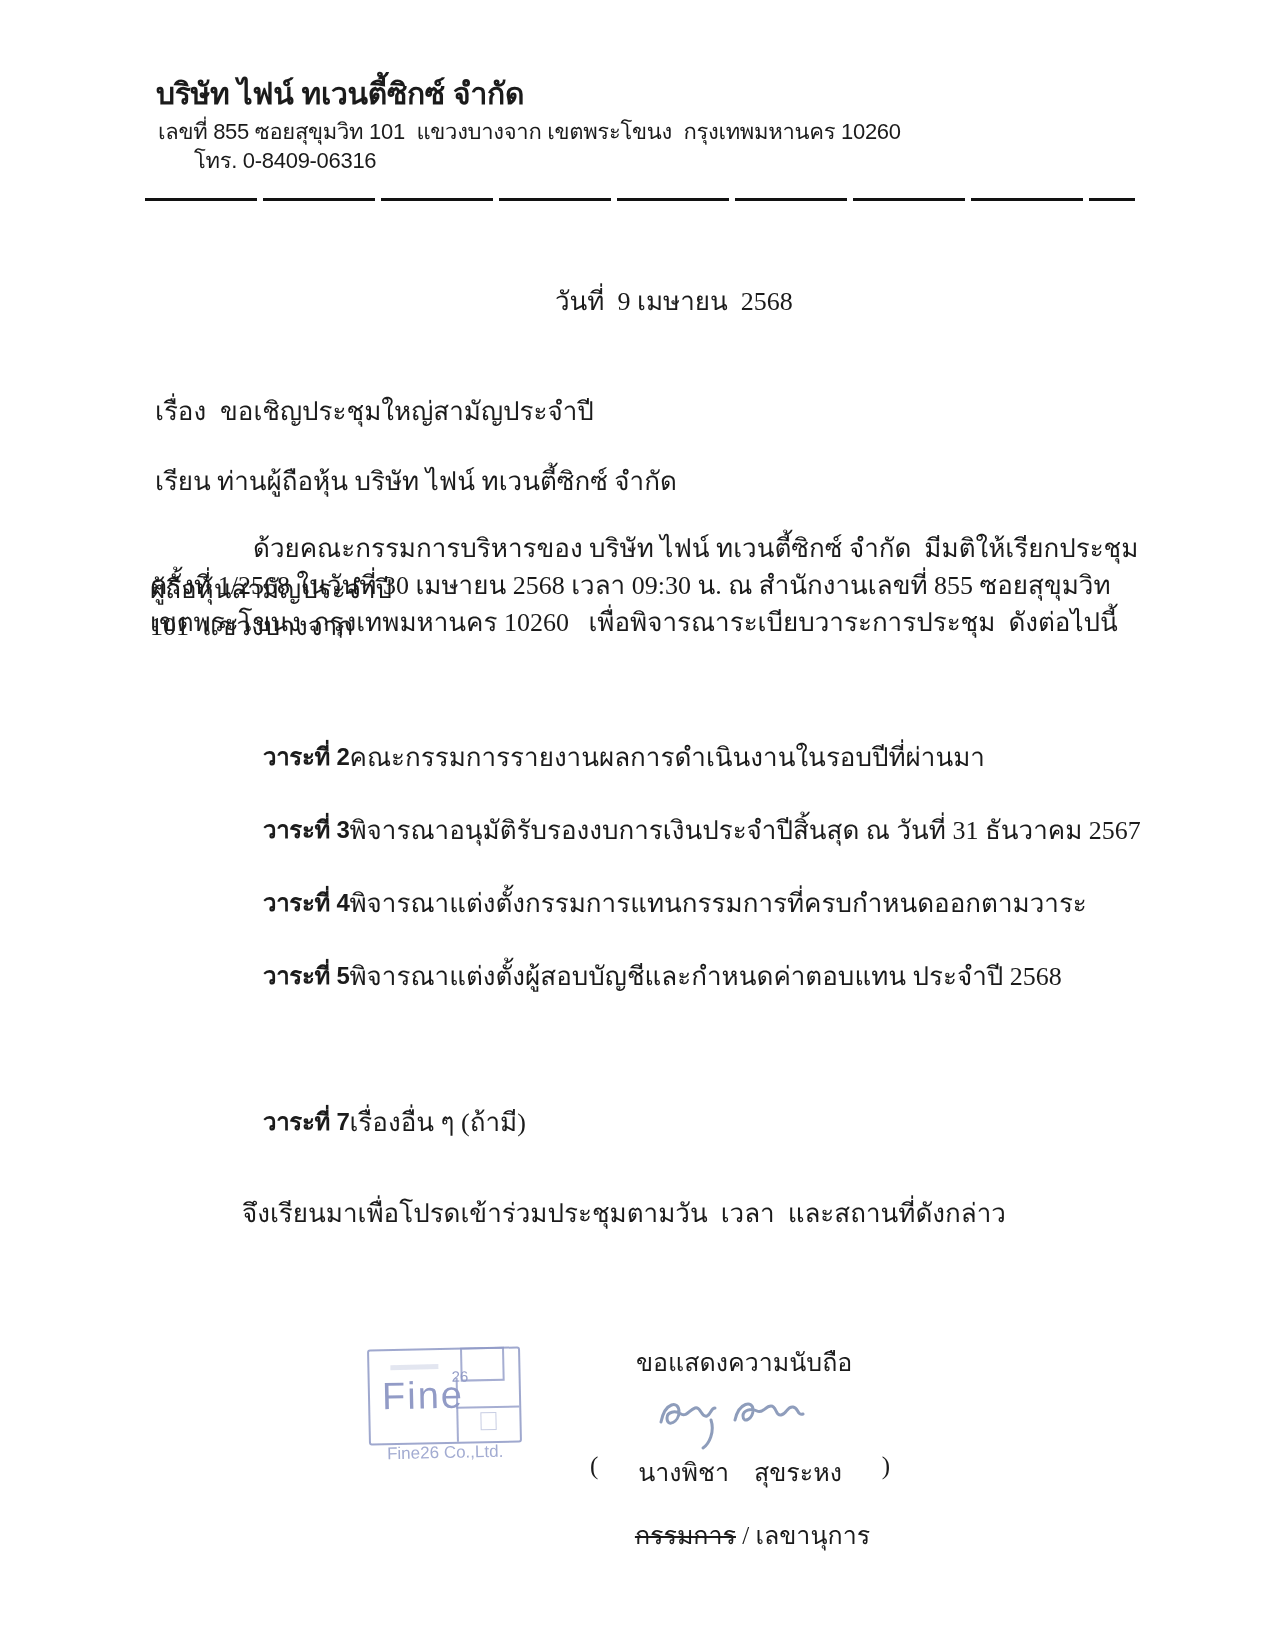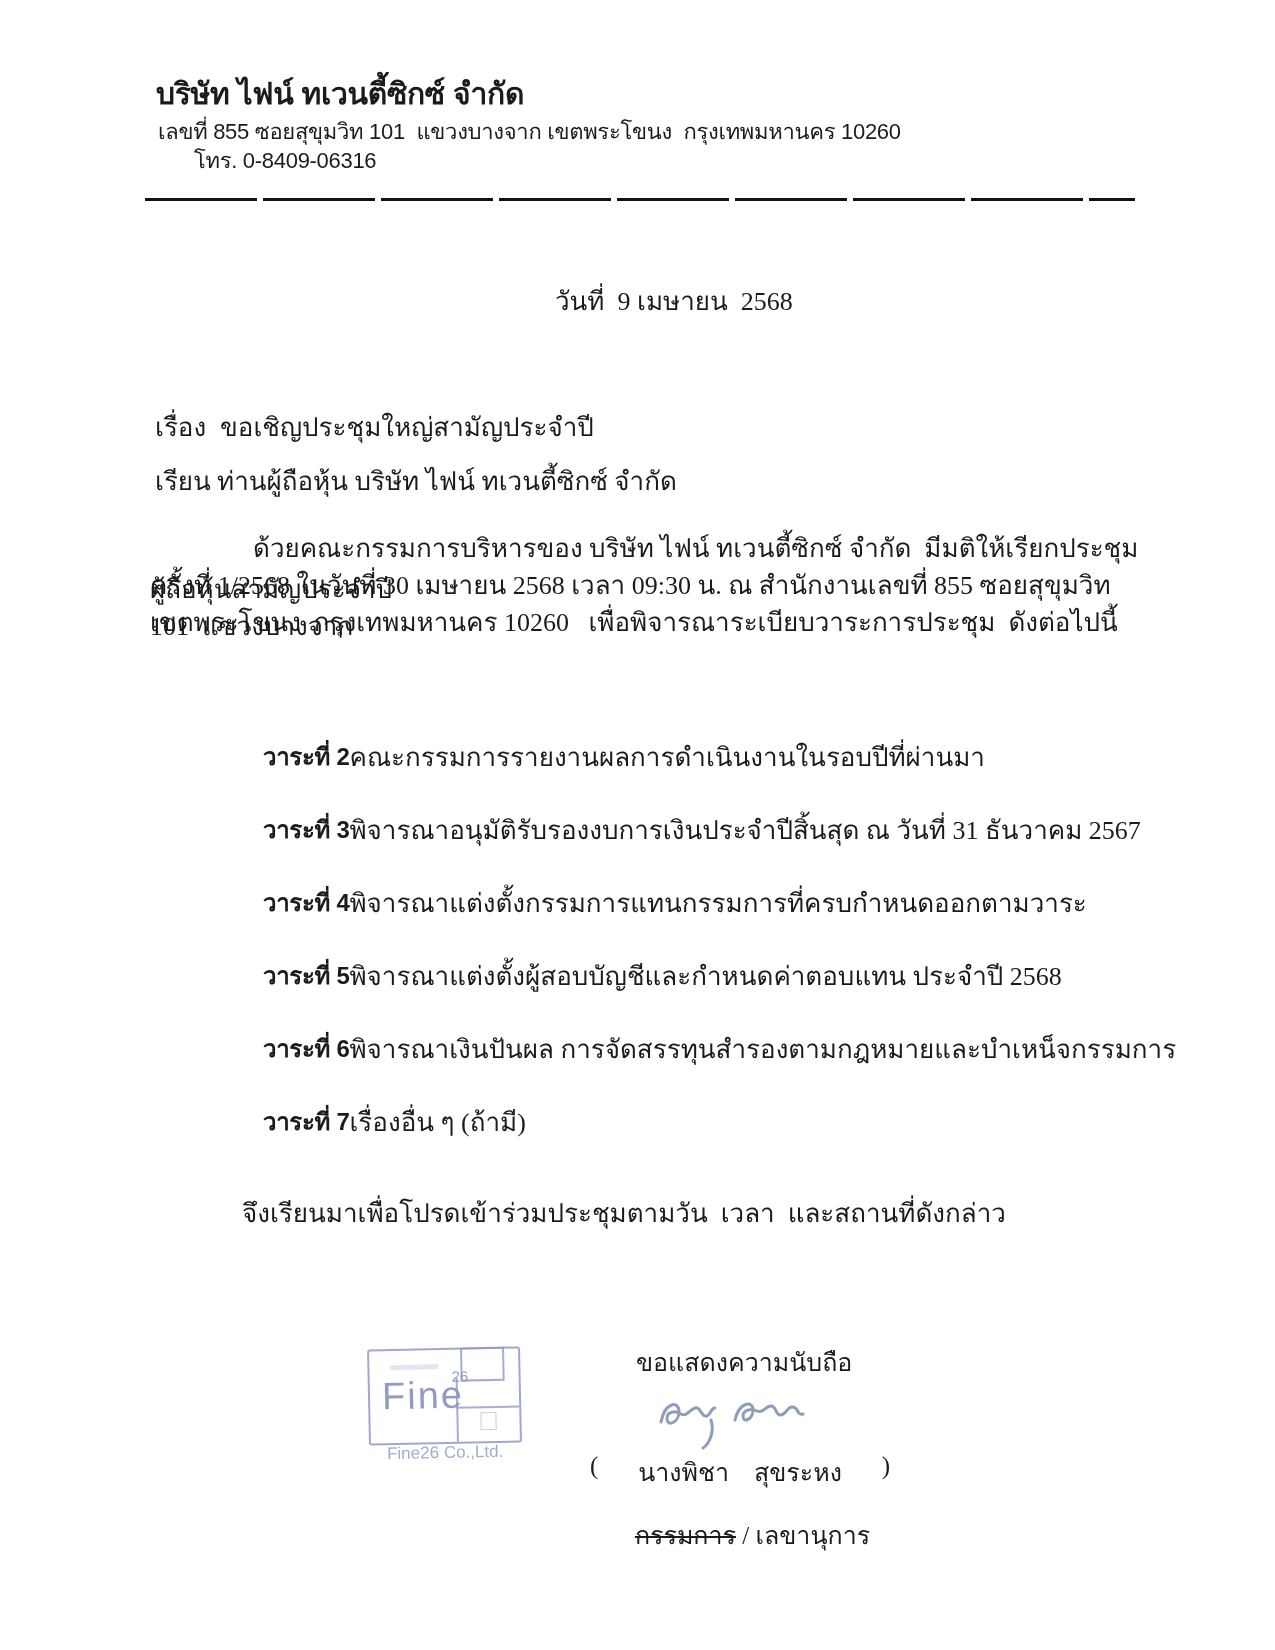--- a/index.html
+++ b/index.html
@@ -18,21 +18,21 @@
            font-weight:700;font-size:30px;letter-spacing:-0.3px;}
   .addr{left:158px;top:114px;font-family:"Liberation Sans","DejaVu Sans",sans-serif;
         font-size:22px;letter-spacing:-0.3px;}
   .phone{left:158px;top:143px;font-family:"Liberation Sans","DejaVu Sans",sans-serif;
          font-size:22px;letter-spacing:-0.3px;margin-left:36px;}
   .divider{position:absolute;left:145px;top:198px;width:990px;height:3px;
            background:repeating-linear-gradient(90deg,#121212 0 112px,transparent 112px 118px);}
   
   .date{left:555px;top:280px;font-size:26px;}
   .labelrow{display:flex;font-size:26px;}
-  .subject{left:155px;top:390px;margin-top:16px;}
+  .subject{left:155px;top:390px;}
   .subject .lbl{min-width:65px;}
   .recipient{left:155px;top:460px;}
   .recipient .lbl{min-width:62px;}
   .bodyline{left:150px;top:0;font-size:26px;width:1000px;}
   .bl1{top:527px;text-indent:103px;}
   .bl2{top:564px;}
   .bl3{top:601px;}
   .agenda-row{left:263px;display:flex;font-size:26px;}
   .agenda-row .alabel{min-width:77px;font-family:"Liberation Sans","DejaVu Sans",sans-serif;
                       font-weight:700;font-size:24px;letter-spacing:-0.3px;padding-top:1px;}
@@ -97,24 +97,20 @@
     <span>พิจารณาอนุมัติรับรองงบการเงินประจำปีสิ้นสุด ณ วันที่ 31 ธันวาคม 2567</span>
   </div>
   <div class="abs agenda-row a4">
     <span class="alabel">วาระที่ 4</span>
     <span>พิจารณาแต่งตั้งกรรมการแทนกรรมการที่ครบกำหนดออกตามวาระ</span>
   </div>
   <div class="abs agenda-row a5">
     <span class="alabel">วาระที่ 5</span>
     <span>พิจารณาแต่งตั้งผู้สอบบัญชีและกำหนดค่าตอบแทน ประจำปี 2568</span>
   </div>
-  <div class="abs agenda-row a6">
-    <span class="alabel">วาระที่ 6</span>
-    <span>พิจารณาเงินปันผล การจัดสรรทุนสำรองตามกฎหมายและบำเหน็จกรรมการ</span>
-  </div>
   <div class="abs agenda-row a7">
     <span class="alabel">วาระที่ 7</span>
     <span>เรื่องอื่น ๆ (ถ้ามี)</span>
   </div>
 
   <div class="abs closing">จึงเรียนมาเพื่อโปรดเข้าร่วมประชุมตามวัน  เวลา  และสถานที่ดังกล่าว</div>
 
   <div class="abs stamp">
     <span class="stamp-faint"></span>
     <span class="stamp-brand">Fine</span>

